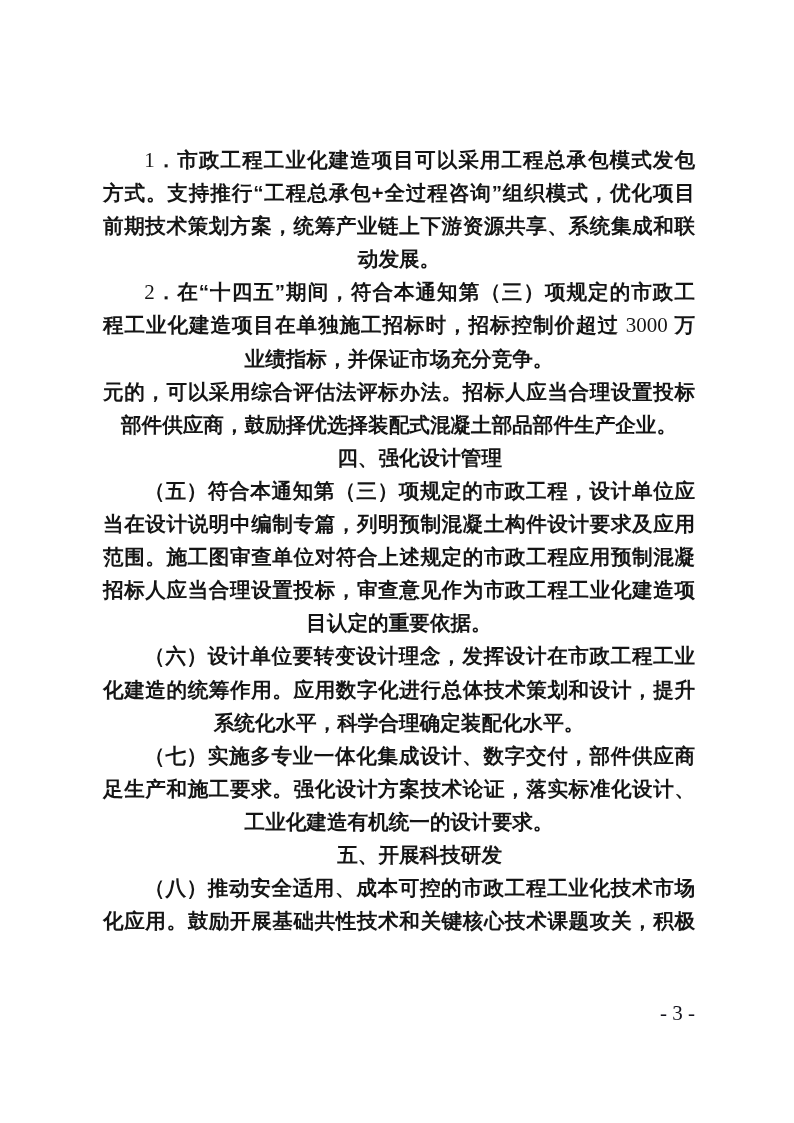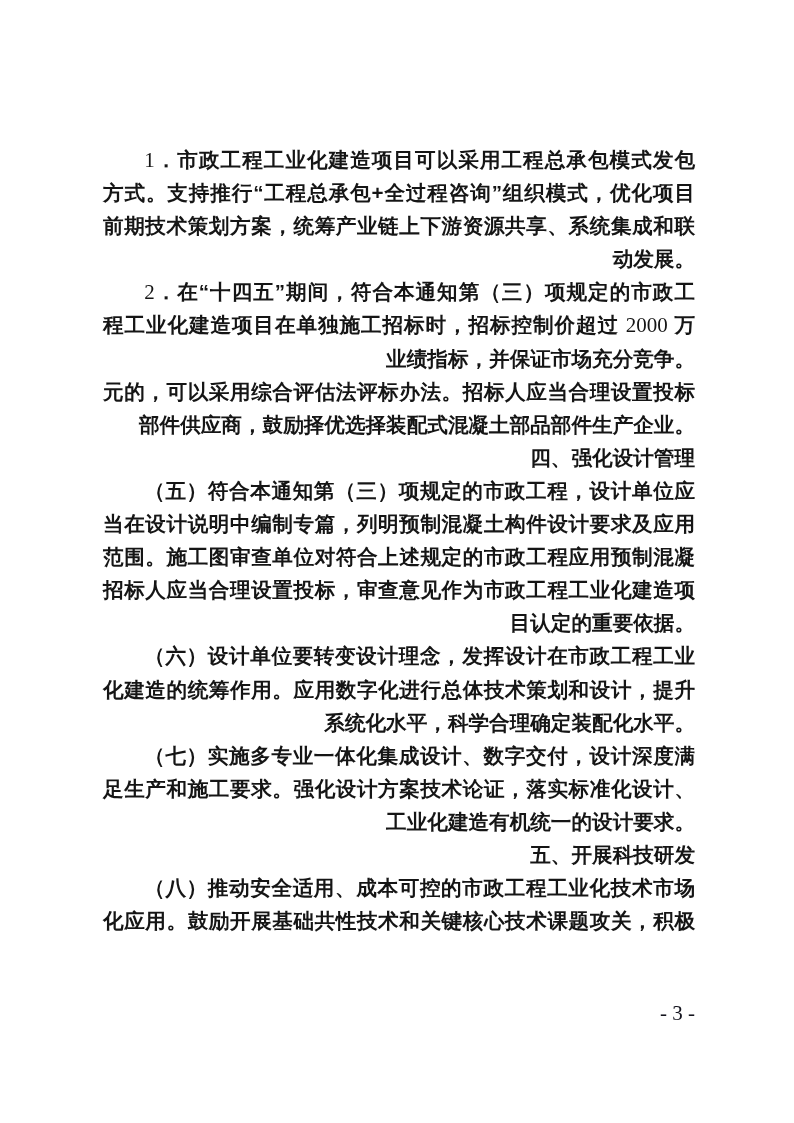--- a/index.html
+++ b/index.html
@@ -22,21 +22,21 @@
     top: 143px;
     width: 592px;
     color: #151515;
     font-size: 20.6px;
     line-height: 33.1px;
     font-weight: 600;
     font-family: "Liberation Sans", sans-serif;
   }
   .block { margin: 0; padding: 0; }
   .line {
-    text-align: right;
+    text-align: center;
     height: 33.1px;
     overflow: visible;
   }
   .line.first { padding-left: 2em; }
   .line.fill {
     text-align: justify;
     text-align-last: justify;
   }
   .num {
     font-family: "Liberation Serif", serif;
@@ -61,21 +61,21 @@
 <div class="page">
   <div class="doc-body" id="doc-body">
       <div class="block paragraph">
         <div class="line first fill"><span class="num">1</span>．市政工程工业化建造项目可以采用工程总承包模式发包</div>
         <div class="line fill">方式。支持推行“工程总承包+全过程咨询”组织模式，优化项目</div>
         <div class="line fill">前期技术策划方案，统筹产业链上下游资源共享、系统集成和联</div>
         <div class="line">动发展。</div>
       </div>
       <div class="block paragraph">
         <div class="line first fill"><span class="num">2</span>．在“十四五”期间，符合本通知第（三）项规定的市政工</div>
-        <div class="line fill">程工业化建造项目在单独施工招标时，招标控制价超过 <span class="num">2000</span> 万</div>
+        <div class="line fill">程工业化建造项目在单独施工招标时，招标控制价超过 <span class="num">3000</span> 万</div>
         <div class="line">业绩指标，并保证市场充分竞争。</div>
         <div class="line fill">元的，可以采用综合评估法评标办法。招标人应当合理设置投标</div>
       </div>
       <div class="block paragraph">
         <div class="line">部件供应商，鼓励择优选择装配式混凝土部品部件生产企业。</div>
       </div>
       <div class="block heading">
         <div class="line first">四、强化设计管理</div>
       </div>
       <div class="block paragraph">
@@ -84,21 +84,21 @@
         <div class="line fill">范围。施工图审查单位对符合上述规定的市政工程应用预制混凝</div>
         <div class="line fill">招标人应当合理设置投标，审查意见作为市政工程工业化建造项</div>
         <div class="line">目认定的重要依据。</div>
       </div>
       <div class="block paragraph">
         <div class="line first fill">（六）设计单位要转变设计理念，发挥设计在市政工程工业</div>
         <div class="line fill">化建造的统筹作用。应用数字化进行总体技术策划和设计，提升</div>
         <div class="line">系统化水平，科学合理确定装配化水平。</div>
       </div>
       <div class="block paragraph">
-        <div class="line first fill">（七）实施多专业一体化集成设计、数字交付，设计深度满</div>
+        <div class="line first fill">（七）实施多专业一体化集成设计、数字交付，部件供应商</div>
         <div class="line fill">足生产和施工要求。强化设计方案技术论证，落实标准化设计、</div>
         <div class="line">工业化建造有机统一的设计要求。</div>
       </div>
       <div class="block heading">
         <div class="line first">五、开展科技研发</div>
       </div>
       <div class="block paragraph">
         <div class="line first fill">（八）推动安全适用、成本可控的市政工程工业化技术市场</div>
         <div class="line fill">化应用。鼓励开展基础共性技术和关键核心技术课题攻关，积极</div>
       </div>

